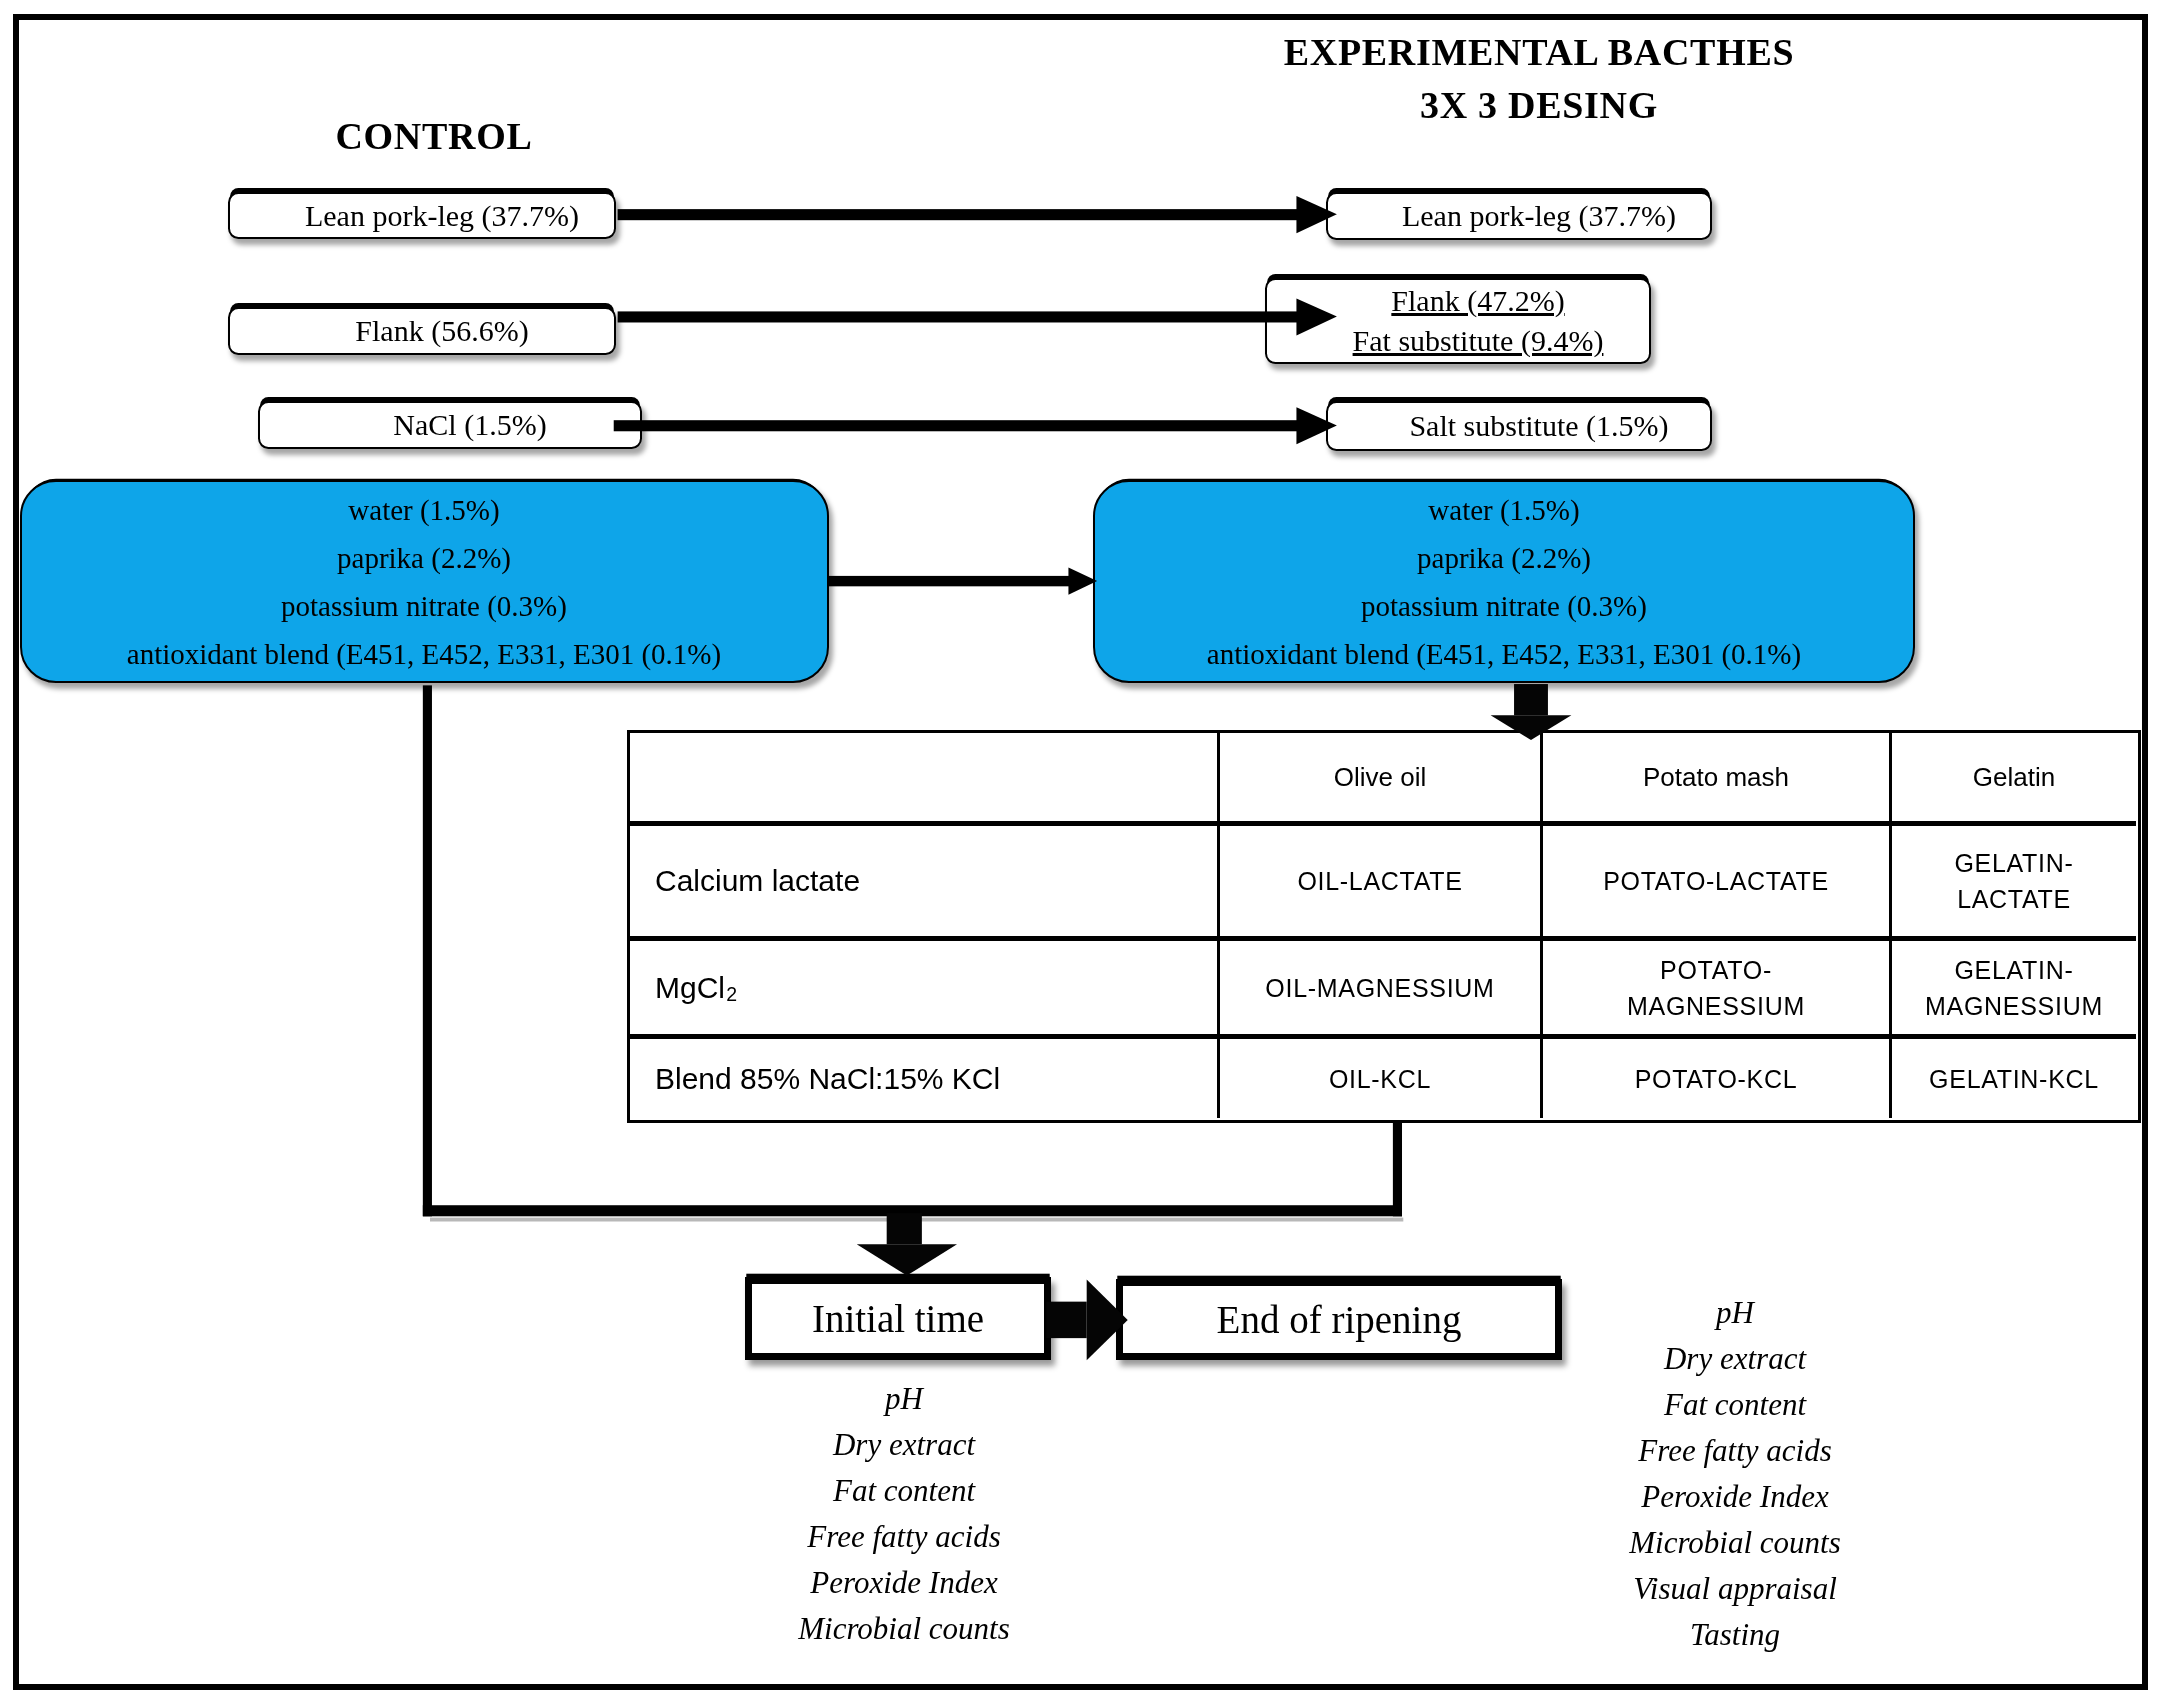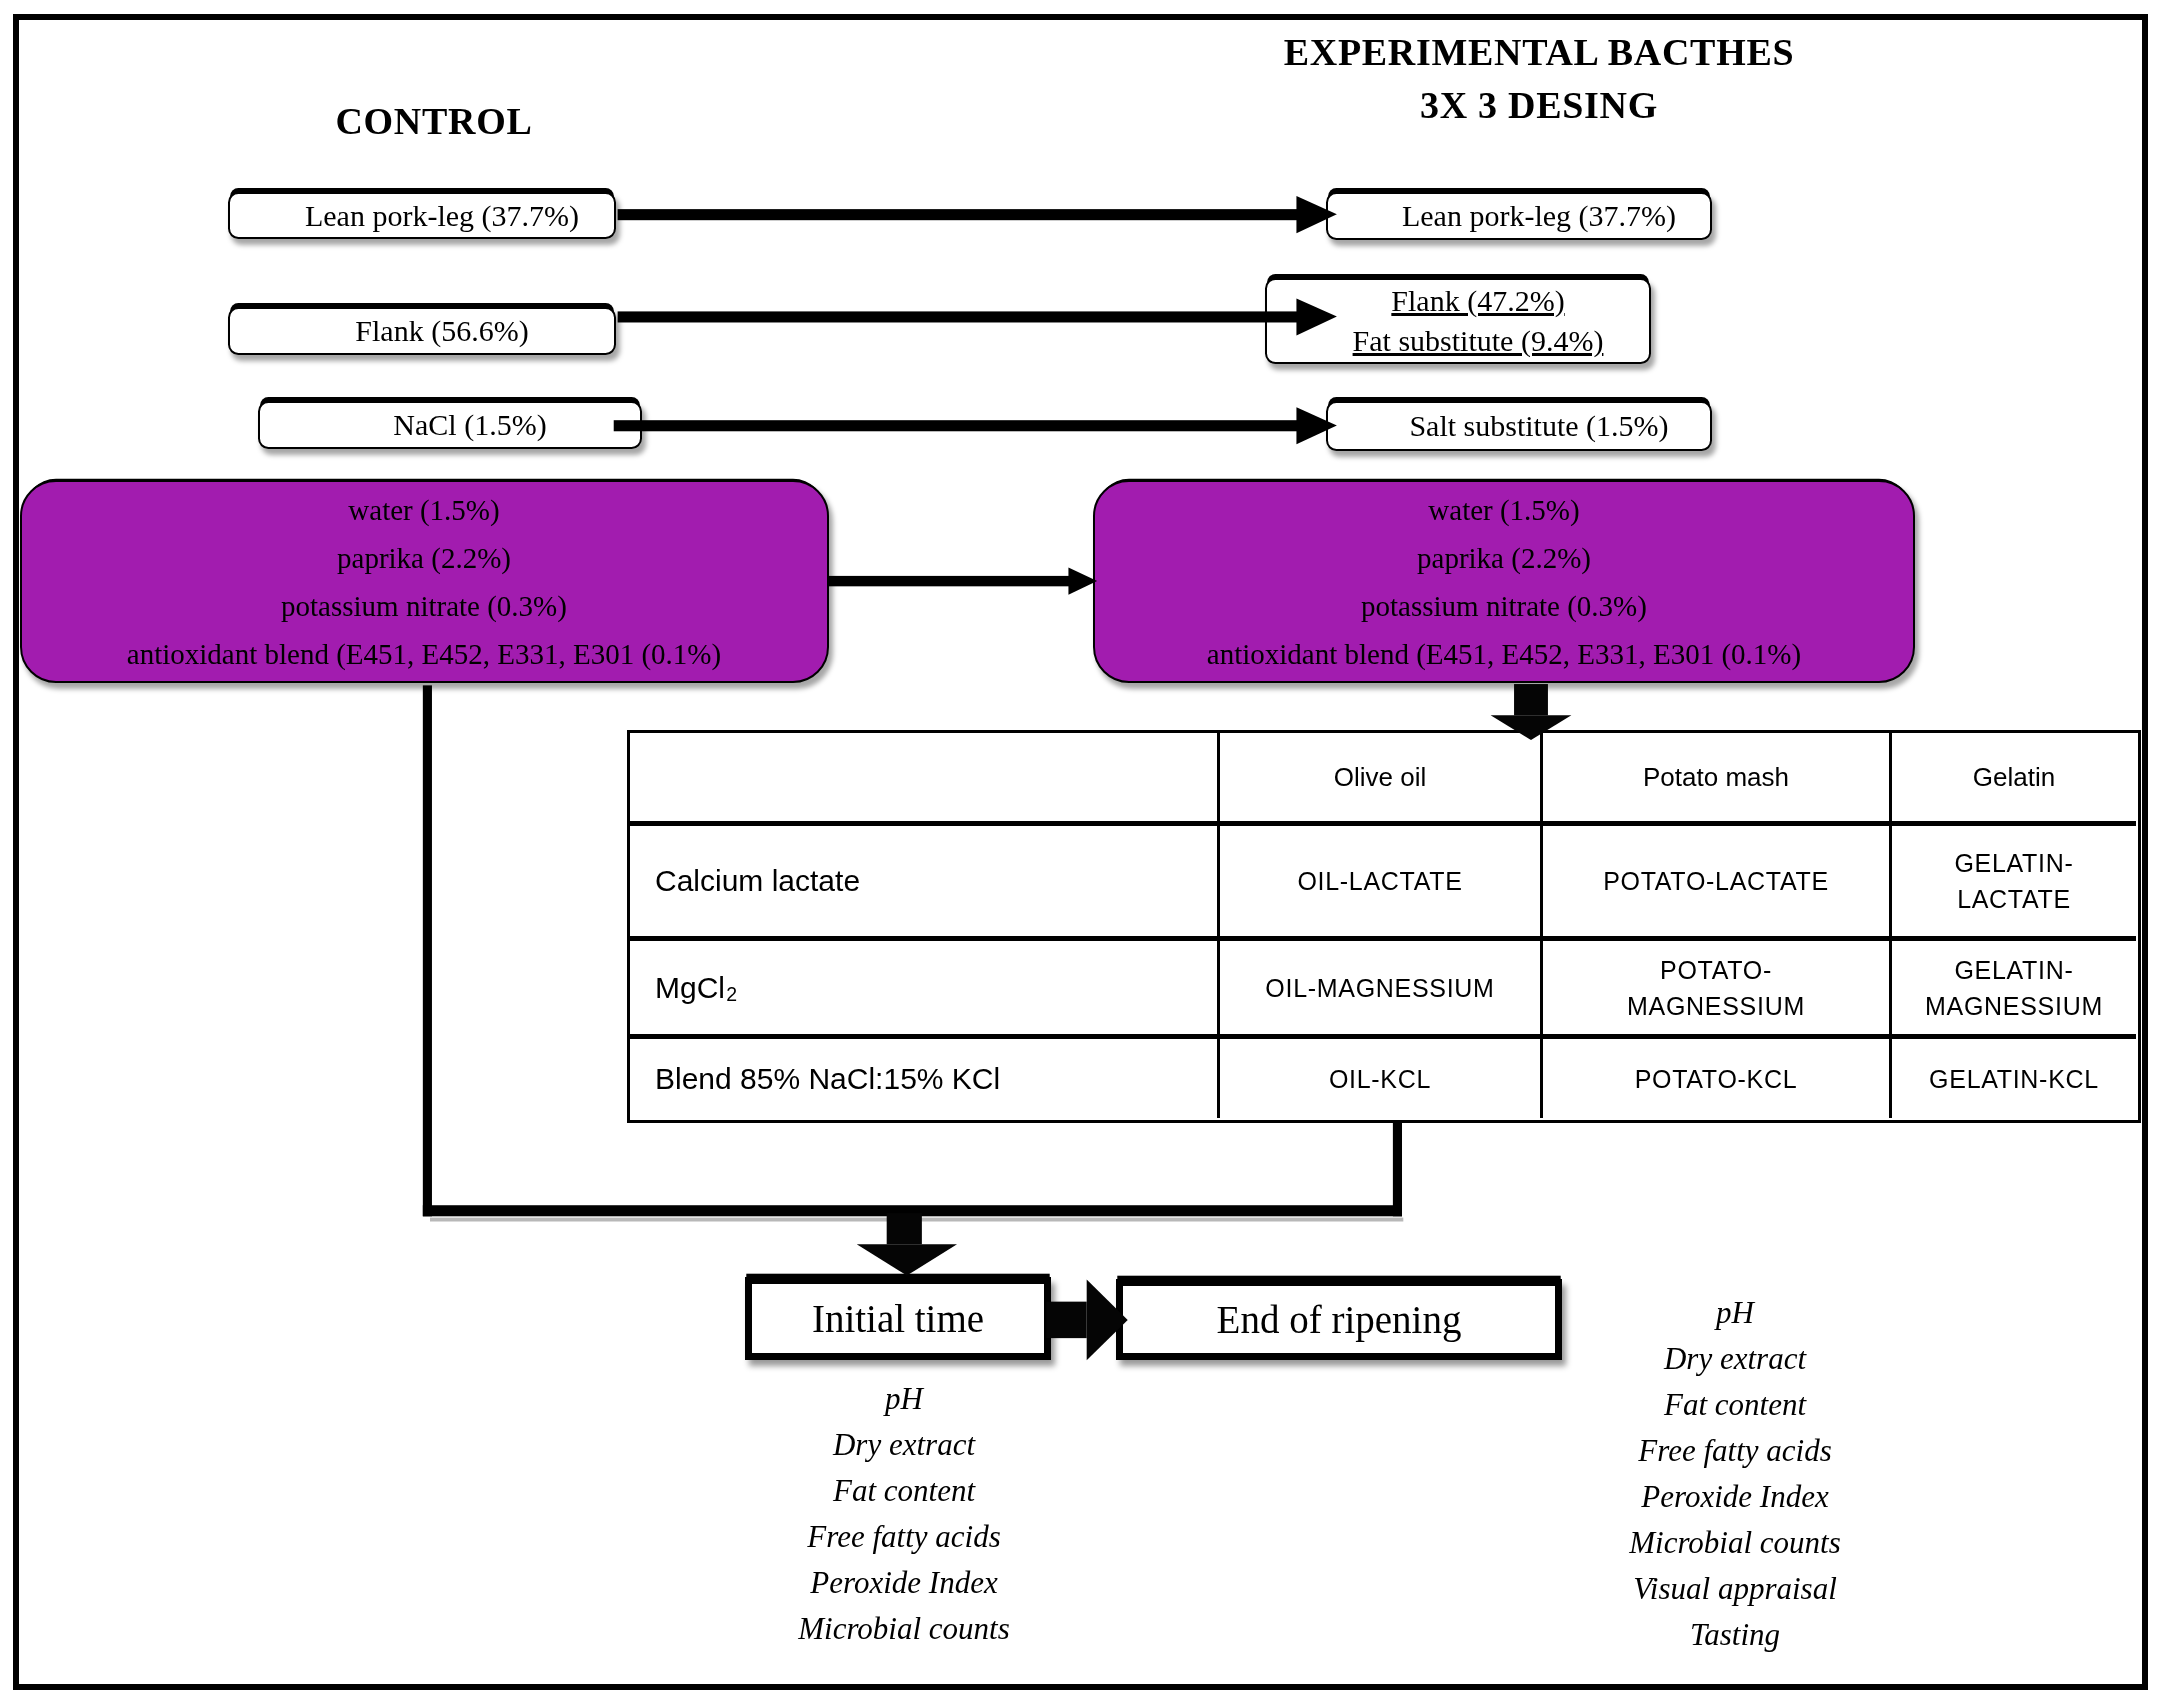--- a/index.html
+++ b/index.html
@@ -12,34 +12,34 @@
     overflow:hidden;
   }
   .fig-border{
     position:absolute;left:13px;top:14.3px;width:2135px;height:1676px;
     box-sizing:border-box;border:6.5px solid #000;
   }
   .heading{
     position:absolute;text-align:center;font-weight:bold;
     font-size:38px;line-height:53px;letter-spacing:0.7px;
   }
-  #control-heading{left:235px;top:95px;width:398px;}
+  #control-heading{left:235px;top:110px;width:398px;}
   #experimental-heading{left:1101px;top:26px;width:876px;}
 
   .box{
     position:absolute;box-sizing:border-box;background:#fff;
     border:2.6px solid #000;border-radius:10.4px;
     display:flex;align-items:center;justify-content:center;
     font-size:30px;text-align:center;
     box-shadow:0 -5.9px 0 -2px #000, 3.3px 5.2px 5.2px rgba(0,0,0,0.35);
     padding-left:40px;
   }
   .box.multi{flex-direction:column;}
   .roundbox{
-    position:absolute;box-sizing:border-box;background:#a21caf;
+    position:absolute;box-sizing:border-box;background:#0ea5e9;
     border:2px solid #000;border-radius:36px;
     display:flex;flex-direction:column;align-items:center;justify-content:center;
     font-size:29px;line-height:48px;text-align:center;
     box-shadow:0 -5.2px 0 -3.9px #000, 3.9px 5.2px 5.2px rgba(0,0,0,0.35);
   }
   #box-l1{left:228px;top:192px;width:388px;height:47px;}
   #box-l2{left:228px;top:287px;width:388px;height:48px;margin-top:20px;}
   #box-l3{left:228px;top:401px;width:384px;height:48px;margin-left:30px;}
   #box-l4{left:19.5px;top:480px;width:809px;height:203px;}
   #box-r1{left:1326px;top:192px;width:386px;height:48px;}

